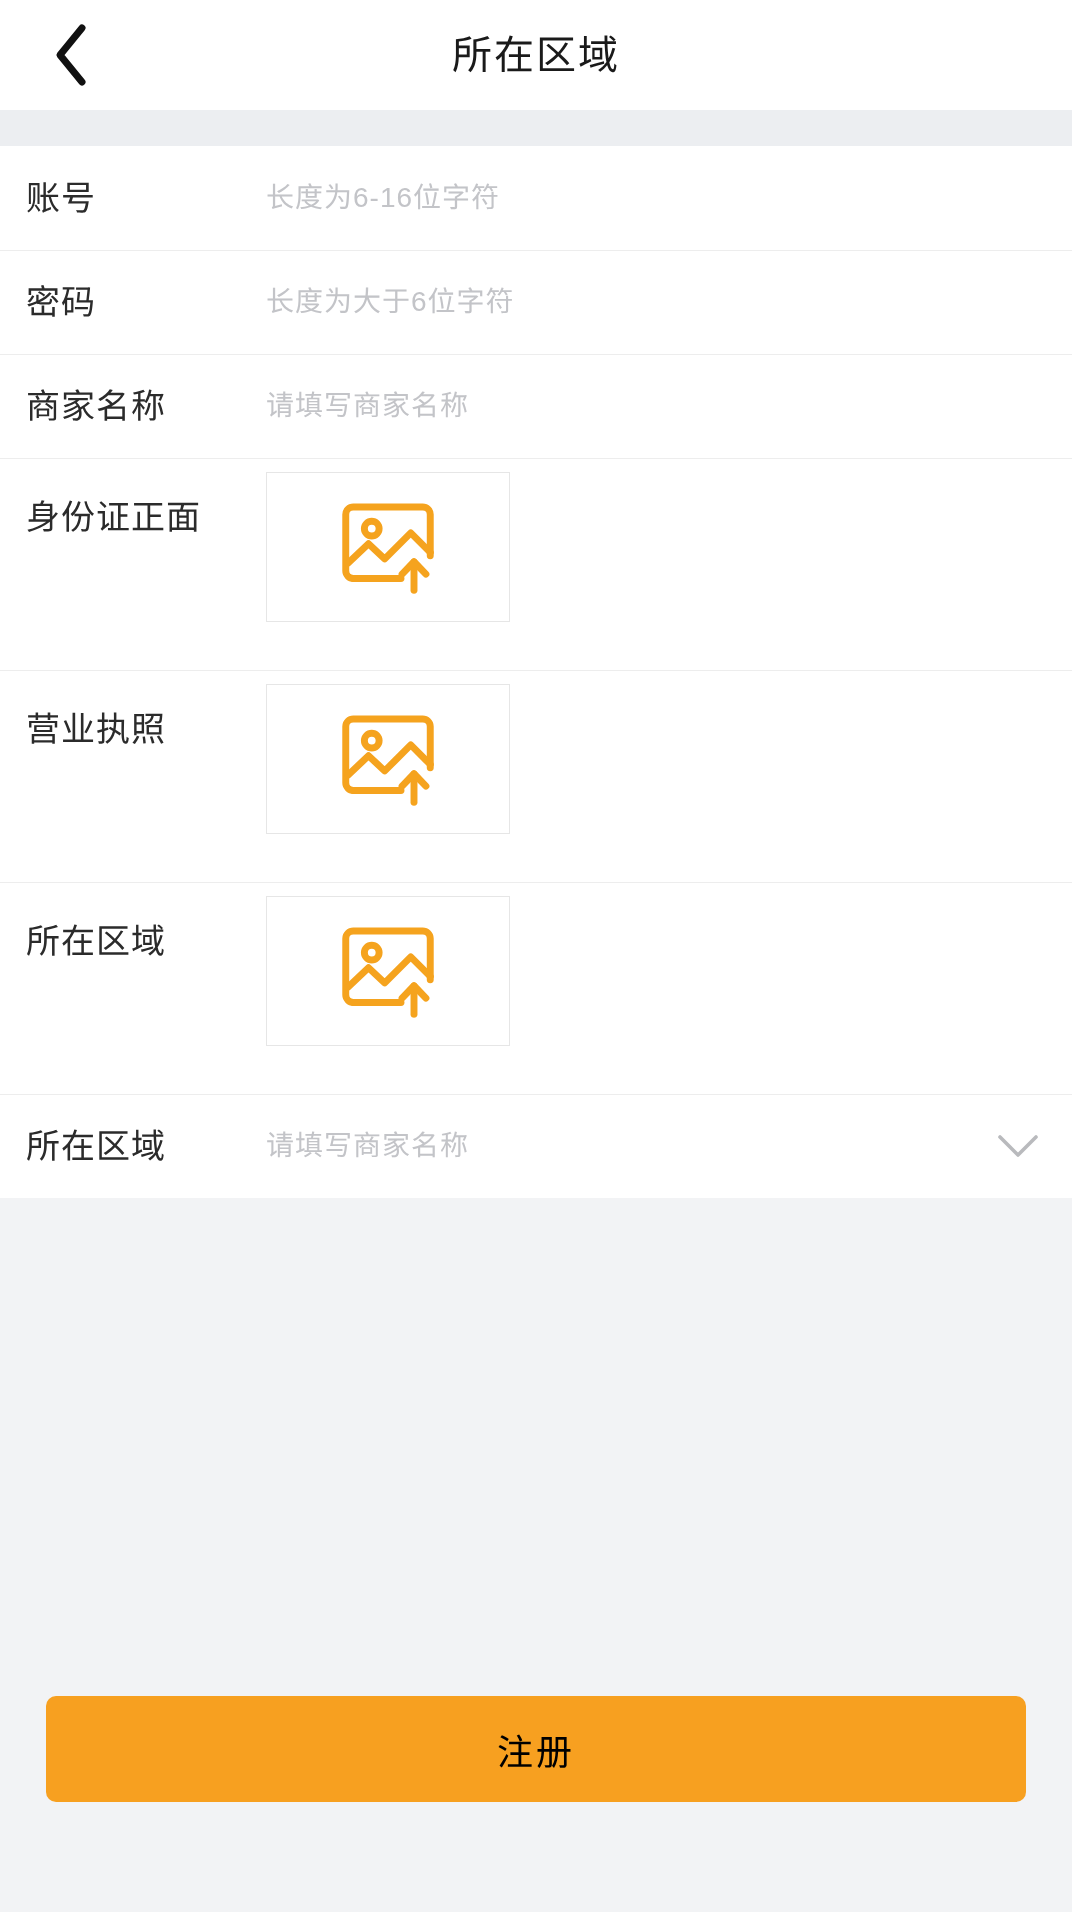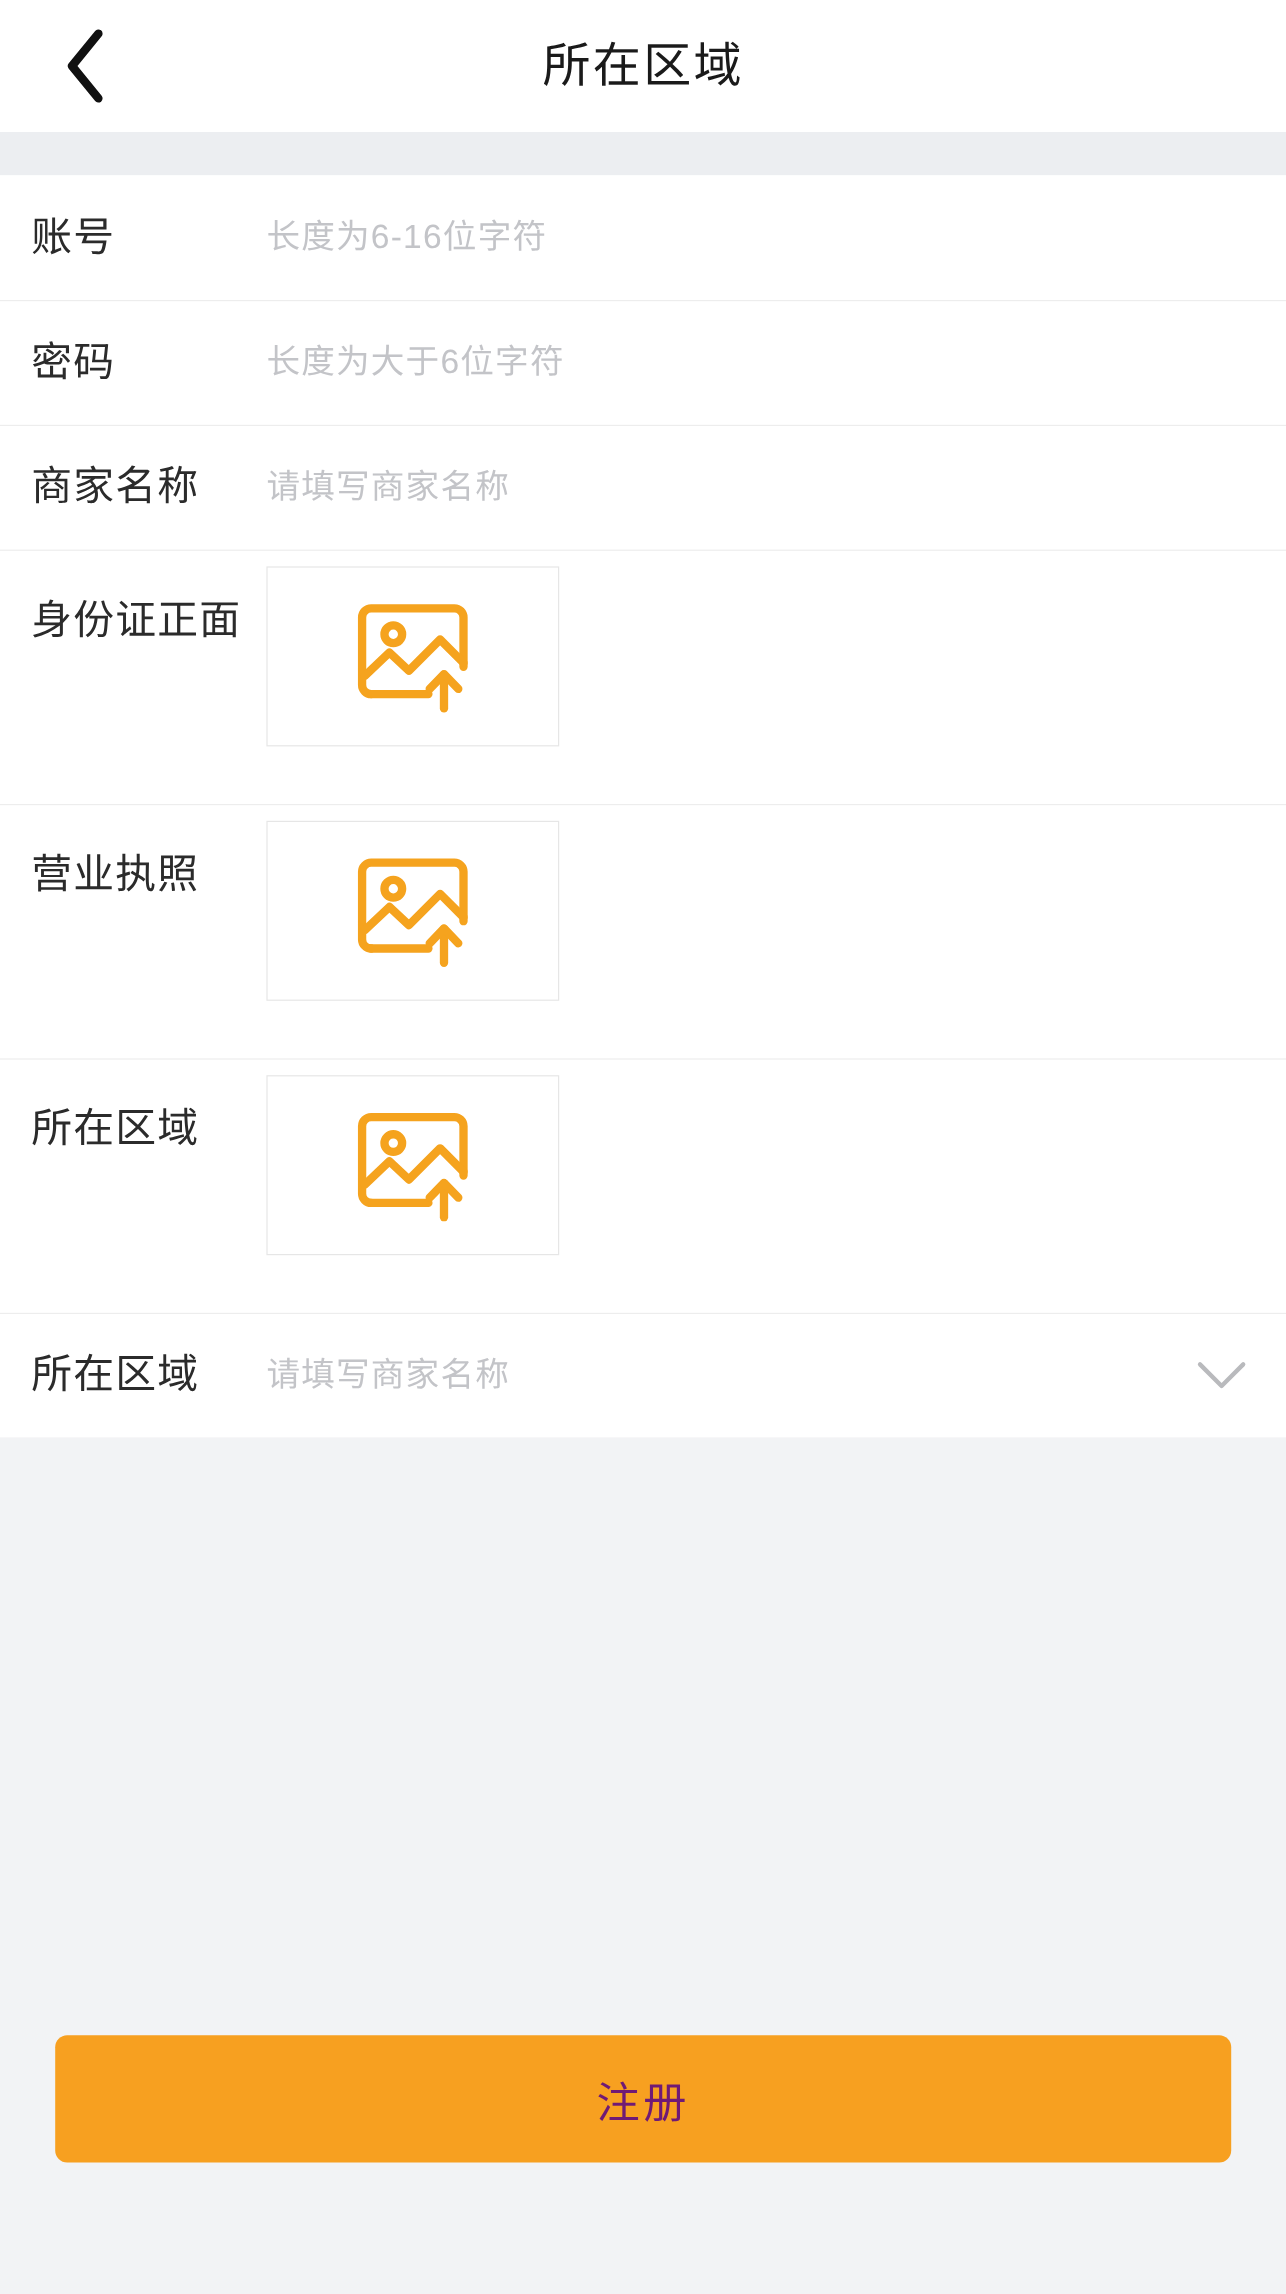--- a/index.html
+++ b/index.html
@@ -65,20 +65,21 @@
   .form-card {
     background: #ffffff;
     flex: 0 0 auto;
   }
   .row {
     position: relative;
     display: flex;
     align-items: center;
     padding: 0 26px;
     box-sizing: border-box;
+    gap: 44px;
   }
   .row + .row::before {
     content: "";
     position: absolute;
     left: 0;
     right: 0;
     top: 0;
     height: 1px;
     background: #ededed;
   }
@@ -143,21 +144,21 @@
     background: #f2f3f5;
     padding: 0 46px 110px 46px;
     box-sizing: border-box;
   }
   .submit-btn {
     width: 100%;
     height: 106px;
     border: none;
     border-radius: 10px;
     background: #f7a020;
-    color: #701a75;
+    color: #000000;
     font-size: 36px;
     letter-spacing: 3px;
     font-family: "Liberation Sans", "DejaVu Sans", sans-serif;
     cursor: pointer;
     display: flex;
     align-items: center;
     justify-content: center;
   }
 </style>
 </head>

